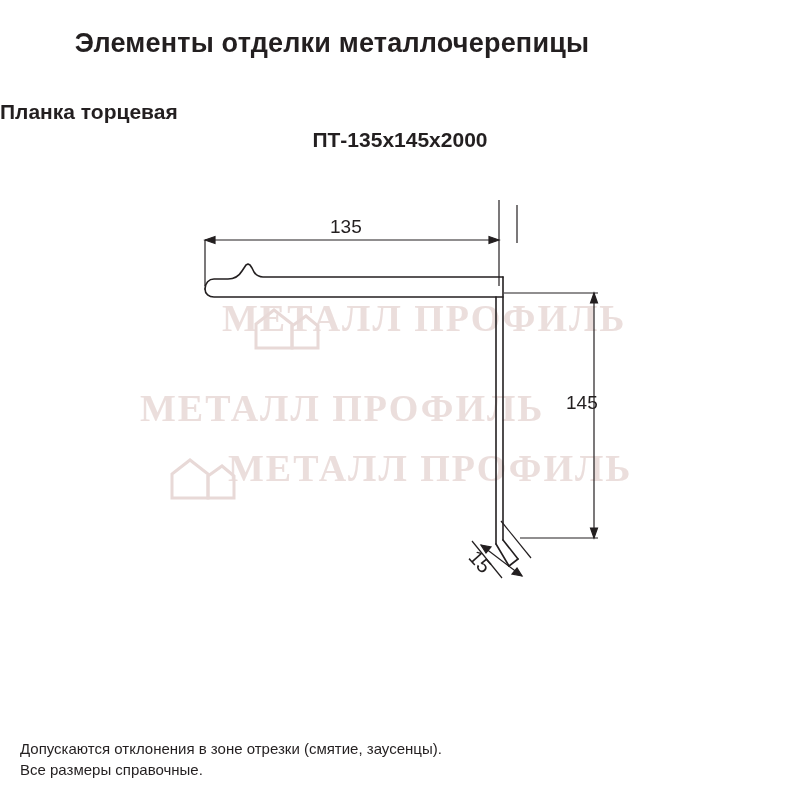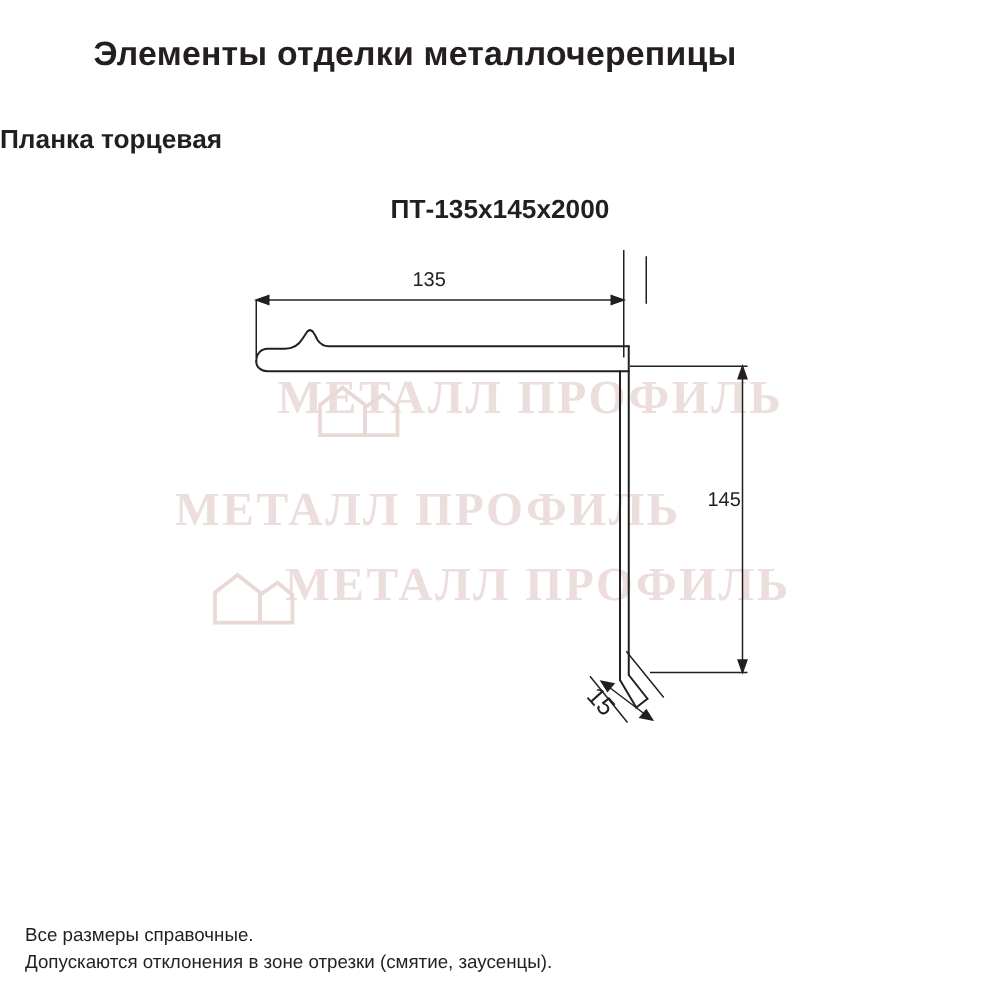--- a/index.html
+++ b/index.html
@@ -33,21 +33,21 @@
     position: absolute;
     top: 100px;
     left: 0;
     width: 800px;
     font-size: 21px;
     font-weight: bold;
     color: #231f20;
   }
   .title-code {
     position: absolute;
-    top: 156px;
+    top: 128px;
     left: 0;
     width: 800px;
     text-align: center;
     font-size: 21px;
     font-weight: bold;
     color: #231f20;
   }
 
   
   .watermark {
@@ -72,21 +72,21 @@
   
   #drawing {
     position: absolute;
     top: 0;
     left: 0;
   }
 
   
   .dim-label {
     position: absolute;
-    font-size: 16px;
+    font-size: 19px;
     color: #231f20;
     font-family: "Liberation Sans", sans-serif;
     white-space: nowrap;
   }
   .dim-135 { top: 216px; left: 330px; }
   .dim-145 { top: 392px; left: 566px; }
   .dim-15 {
     top: 546px;
     left: 481px;
     font-size: 20px;
@@ -177,17 +177,17 @@
       <line x1="517" y1="205" x2="517" y2="243"></line>
     </g>
   </svg>
 
   <div class="dim-label dim-135">135</div>
   <div class="dim-label dim-145">145</div>
   <div class="dim-label dim-15">15</div>
 
 
   <div class="notes">
+    <div>Допускаются отклонения в зоне отрезки (смятие, заусенцы).</div>
     <div>Все размеры справочные.</div>
-    <div>Допускаются отклонения в зоне отрезки (смятие, заусенцы).</div>
   </div>
 
 </div>
 
 </body></html>

